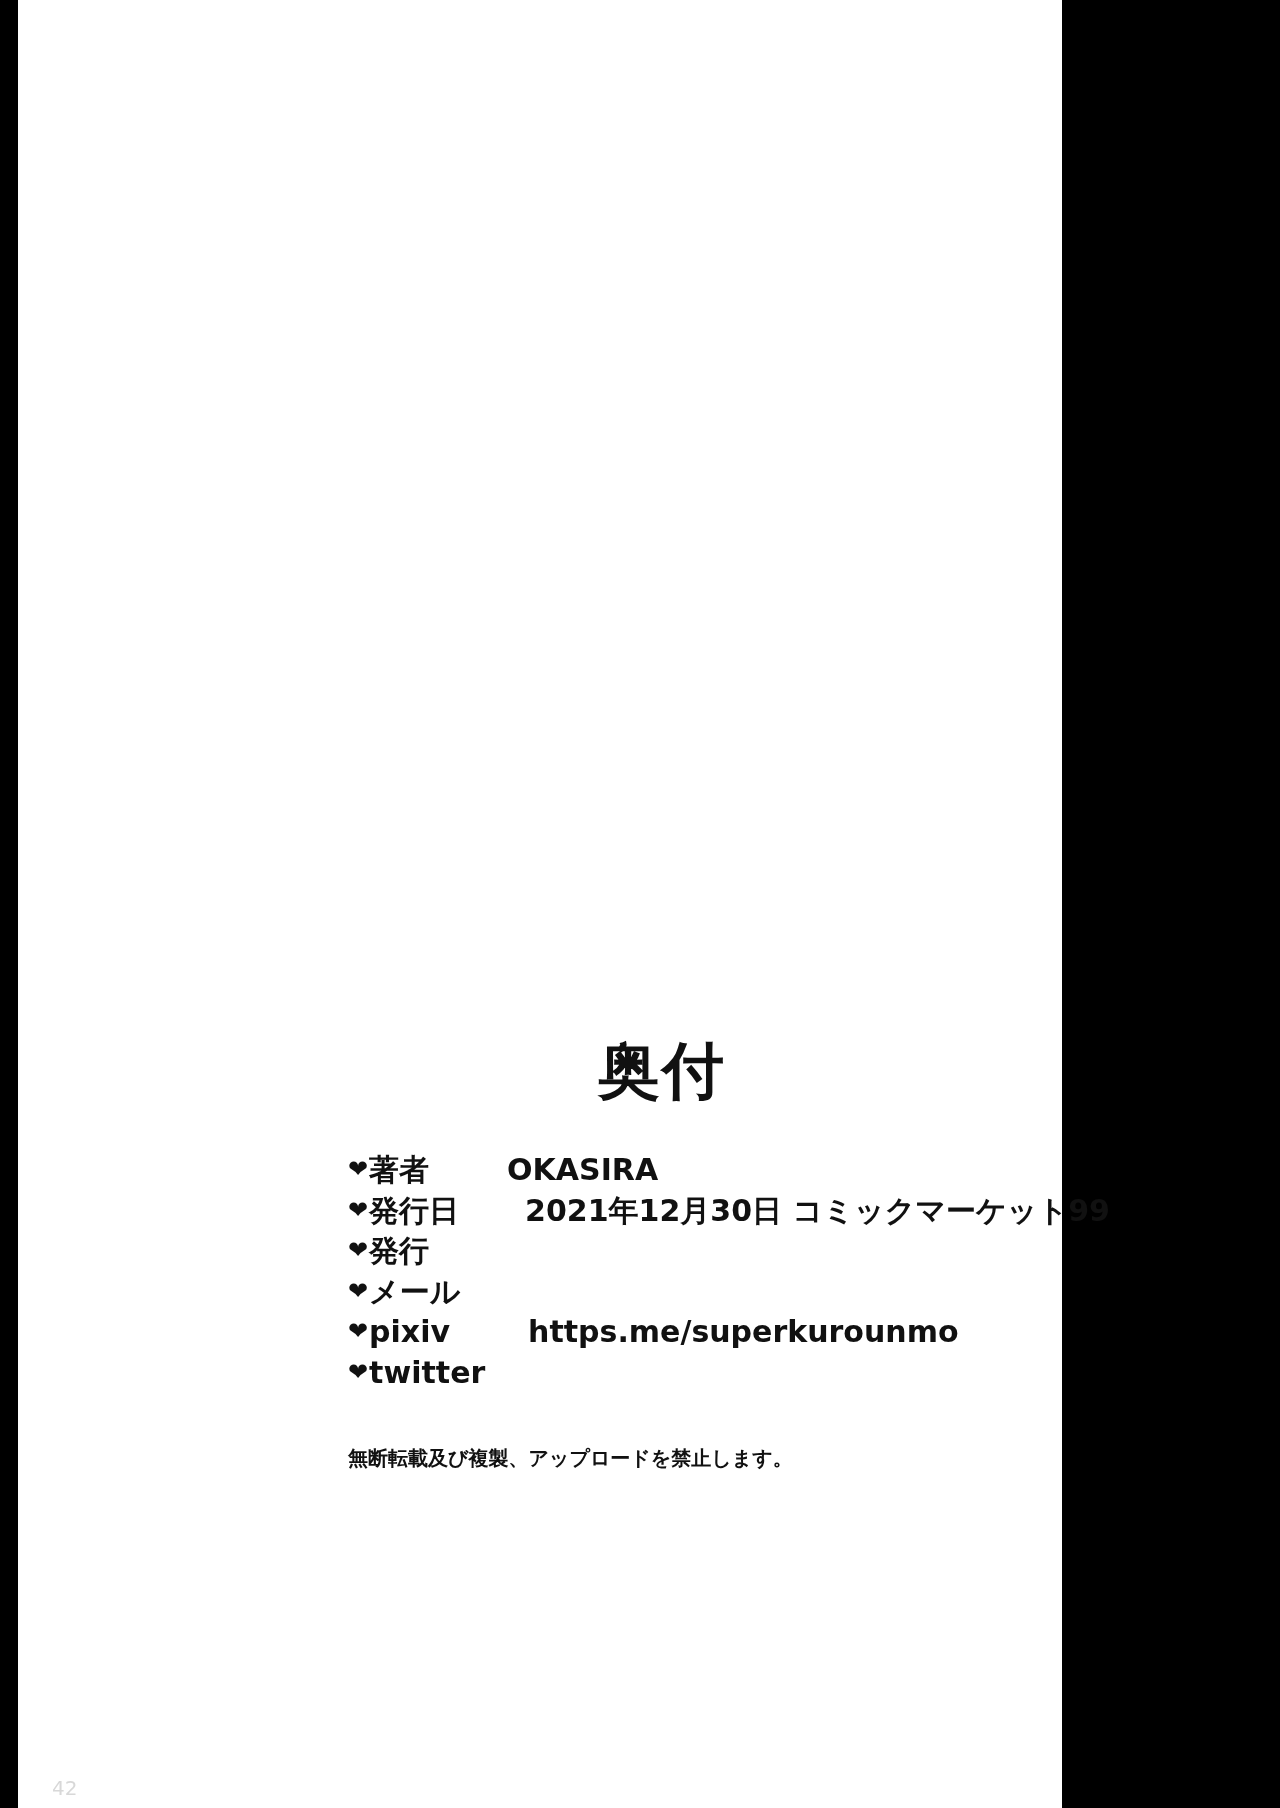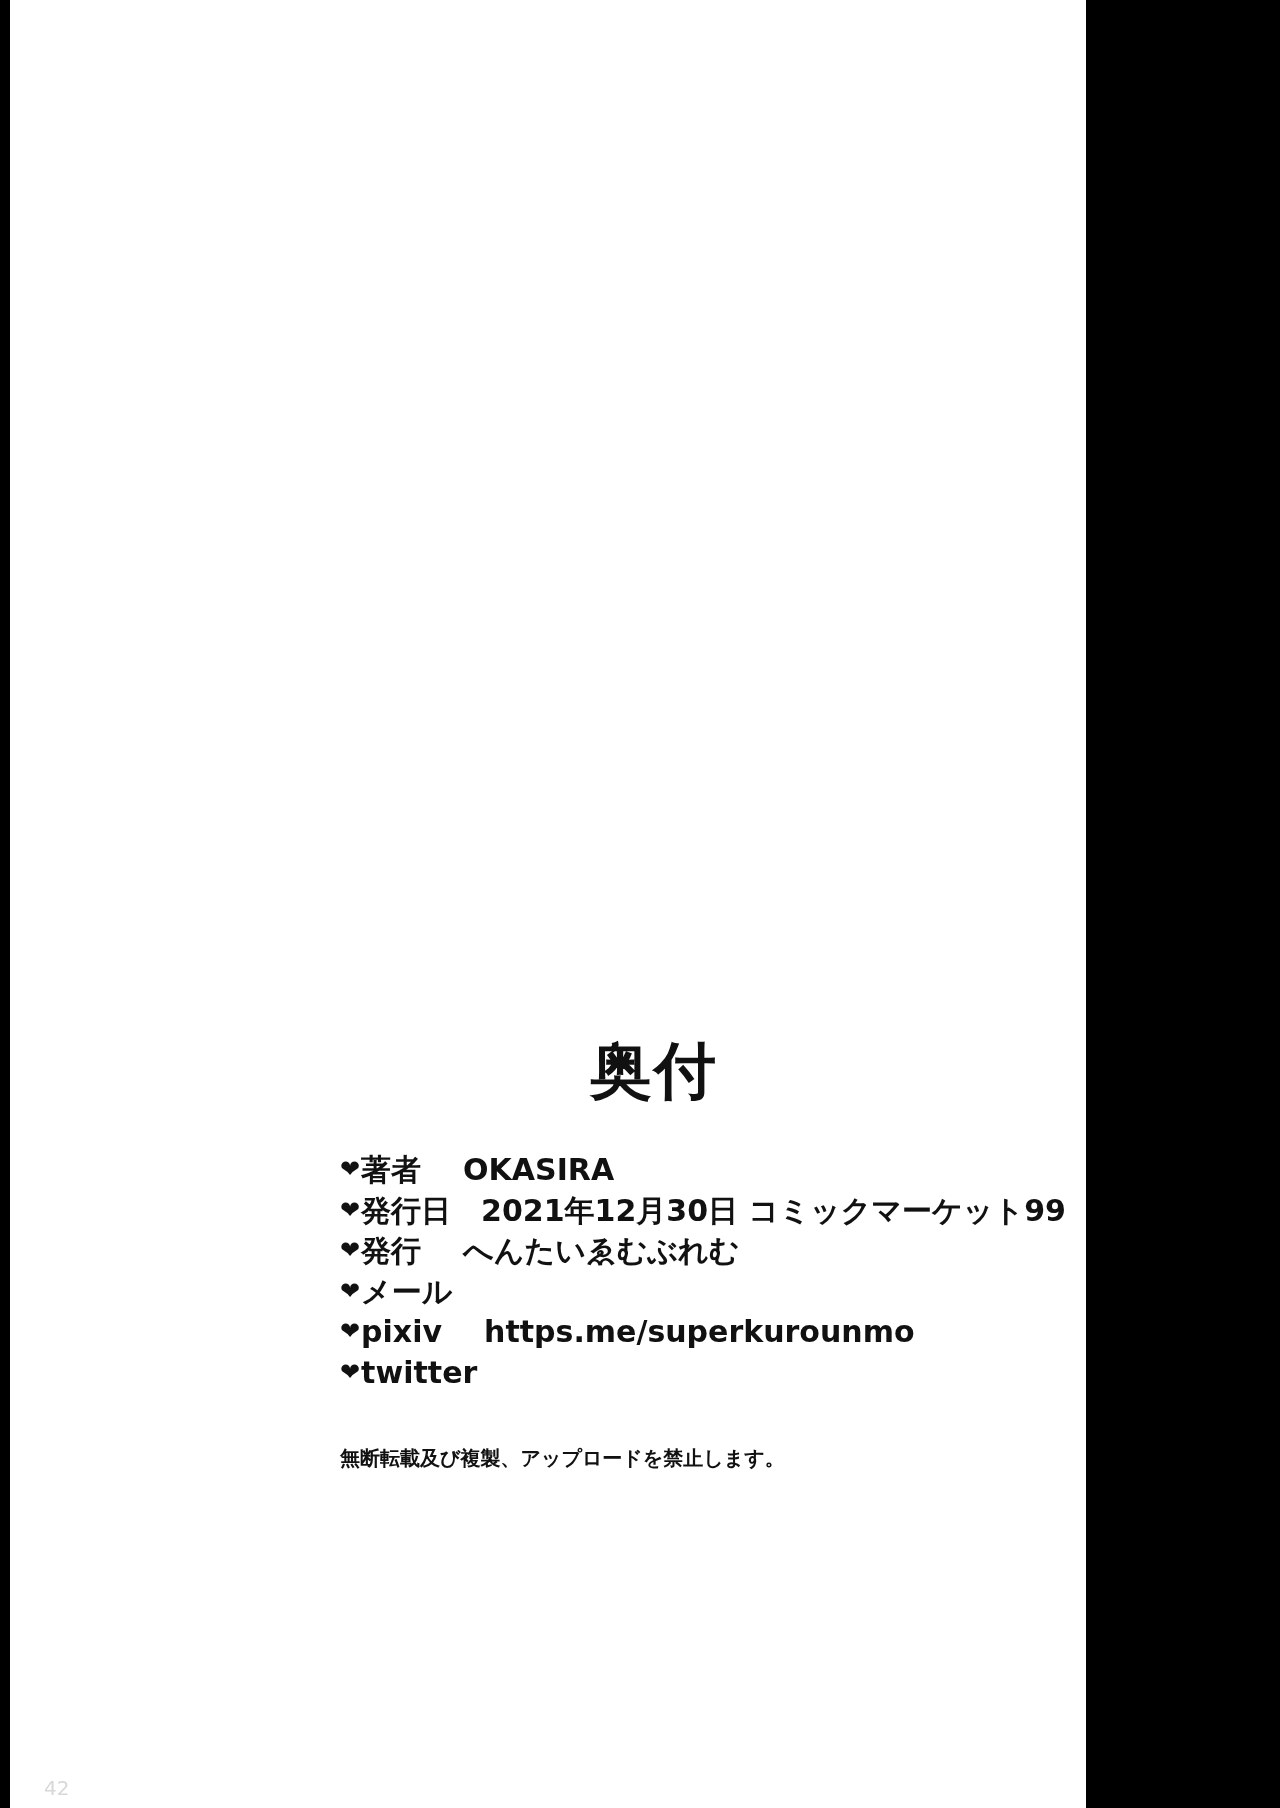--- a/index.html
+++ b/index.html
@@ -11,26 +11,25 @@
     position: relative;
     width: 1280px;
     height: 1808px;
     background: #000000;
     overflow: hidden;
     font-family: "Liberation Sans", sans-serif;
   }
   
   .paper {
     position: absolute;
-    left: 10px;
+    left: 18px;
     top: 0px;
     width: 1044px;
     height: 1808px;
     background: #ffffff;
-    padding-left: 32px;
   }
   .colophon {
     position: absolute;
     left: 0;
     top: 1040px;
     width: 1258px;
   }
   .colophon-title {
     text-align: center;
     font-family: "DejaVu Sans", sans-serif;
@@ -60,20 +59,21 @@
     color: #111111;
     margin-right: 1px;
     position: relative;
     top: -3px;
   }
   .label {
     font-weight: bold;
   }
   .value {
     font-weight: bold;
+    margin-left: 36px;
   }
   .gap-sm { display: inline-block; width: 16px; }
   .gap-md { display: inline-block; width: 30px; }
   .gap-lg { display: inline-block; width: 42px; }
 
   .notice {
     margin-top: 52px;
     margin-left: 330px;
     font-family: "DejaVu Sans", sans-serif;
     font-weight: bold;
@@ -113,21 +113,20 @@
           <span class="heart">❤</span>
           <span class="label">発行日</span>
           <span class="gap-md"></span>
           <span class="value">2021年12月30日 コミックマーケット99</span>
         </div>
 
         <div class="info-row">
           <span class="heart">❤</span>
           <span class="label">発行</span>
           <span class="gap-lg"></span>
-          <span class="value">へんたいゑむぶれむ</span>
         </div>
 
         <div class="info-row">
           <span class="heart">❤</span>
           <span class="label">メール</span>
           <span class="gap-md"></span>
         </div>
 
         <div class="info-row">
           <span class="heart">❤</span>

